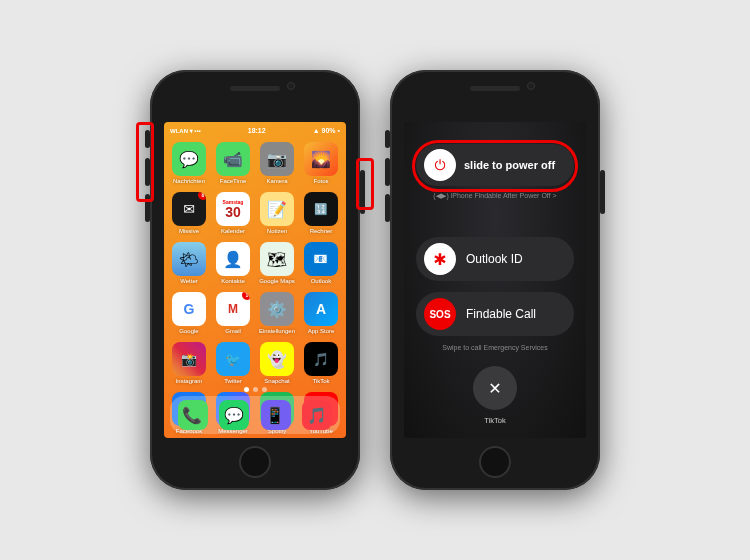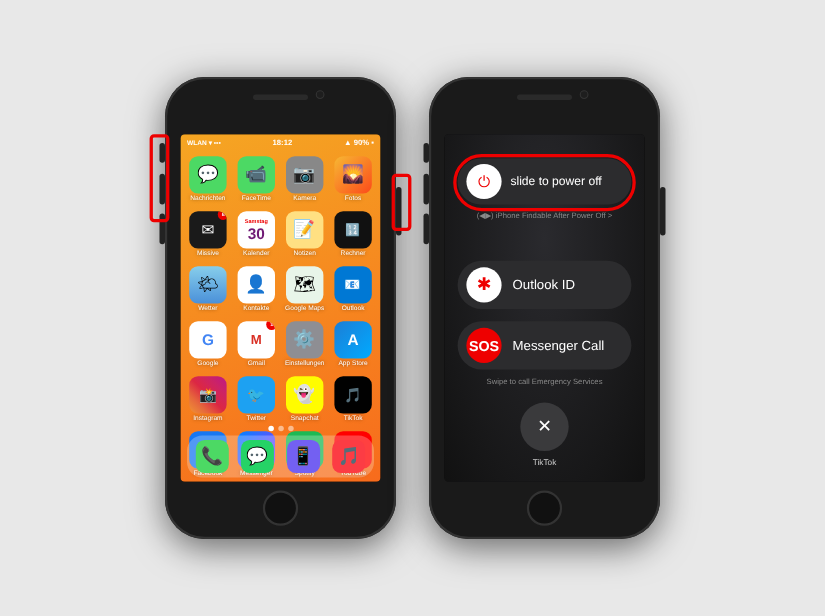--- a/index.html
+++ b/index.html
@@ -203,21 +203,21 @@
       border-radius: 50%;
       background: #fff;
       display: flex;
       align-items: center;
       justify-content: center;
       flex-shrink: 0;
     }
     .slide-btn-text {
       font-size: 11px;
       color: #fff;
-      font-weight: 400;
+      font-weight: 700;
     }
 
     .findable-text {
       position: absolute;
       top: 70px;
       left: 0; right: 0;
       text-align: center;
       font-size: 7px;
       color: #888;
     }
@@ -349,21 +349,21 @@
         <div class="app-icon">
           <div class="app-icon-img" style="background:#1a1a1a; position:relative;">
             <span style="font-size:14px; color:#fff;">✉</span>
             <span class="badge">8</span>
           </div>
           <span class="app-label">Missive</span>
         </div>
         <div class="app-icon">
           <div class="app-icon-img" style="background:#fff; flex-direction:column; gap:0;">
             <span style="font-size:5px;color:#e00;font-weight:bold;">Samstag</span>
-            <span style="font-size:14px;color:#701a75;font-weight:bold;line-height:1;">30</span>
+            <span style="font-size:14px;color:#b91c1c;font-weight:bold;line-height:1;">30</span>
           </div>
           <span class="app-label">Kalender</span>
         </div>
         <div class="app-icon">
           <div class="app-icon-img" style="background:#ffe082;">
             <span>📝</span>
           </div>
           <span class="app-label">Notizen</span>
         </div>
         <div class="app-icon">
@@ -542,23 +542,23 @@
 
       <div class="action-btn btn-medical">
         <div class="action-btn-circle">
           <span style="font-size:16px;color:#e00;">✱</span>
         </div>
         <span class="action-btn-text">Outlook ID</span>
       </div>
 
       <div class="action-btn btn-sos">
         <div class="action-btn-circle">
-          <span style="font-size:13px;color:#fff;font-weight:bold;">SOS</span>
-        </div>
-        <span class="action-btn-text">Messenger Call</span>
+          <span style="font-size:10px;color:#fff;font-weight:bold;">SOS</span>
+        </div>
+        <span class="action-btn-text">Findable Call</span>
       </div>
 
       <div class="swipe-hint">Swipe to call Emergency Services</div>
 
       <div class="cancel-btn">
         <span style="color:#fff;font-size:16px;font-weight:300;">✕</span>
       </div>
       <div class="cancel-label">TikTok</div>
     </div>
   </div>

